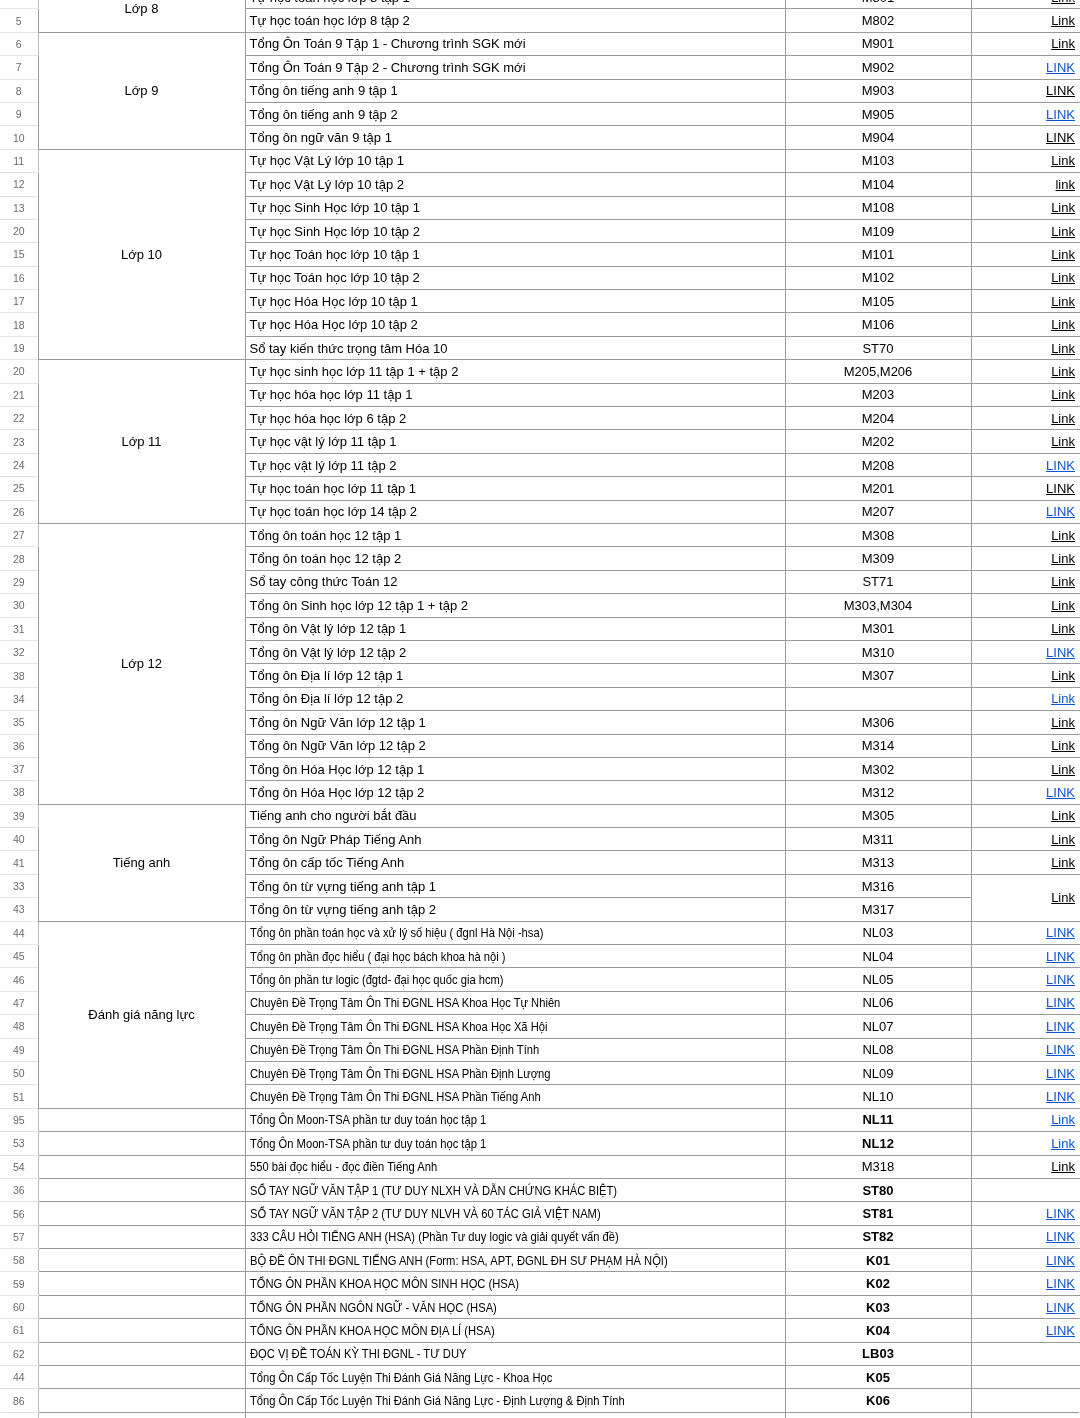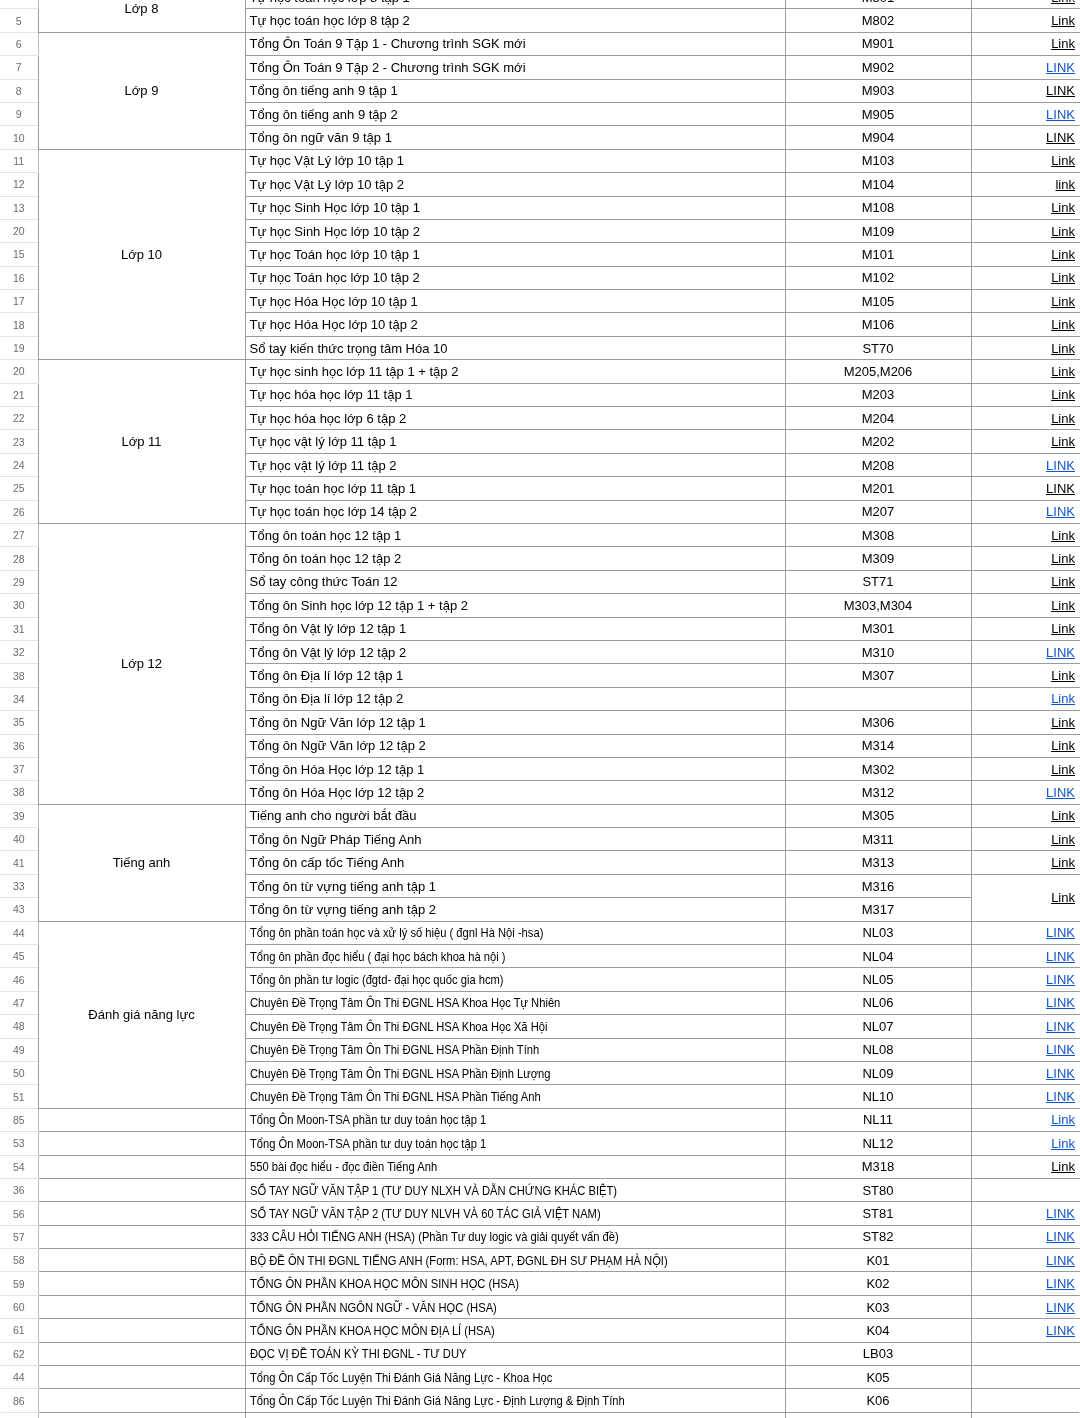--- a/index.html
+++ b/index.html
@@ -21,21 +21,21 @@
   td.cat{border:1px solid #9b9b9b;text-align:center;}
   td.title{border:1px solid #9b9b9b;padding-left:4px;}
   td.code{border:1px solid #9b9b9b;text-align:center;}
   td.link{
     border-top:1px solid #9b9b9b;border-bottom:1px solid #9b9b9b;border-left:1px solid #9b9b9b;
     text-align:right;padding-right:5px;
   }
   .lk{text-decoration:underline;cursor:pointer;}
   .ls-black .lk{color:#000000;}
   .ls-blue .lk{color:#1155cc;}
-  .bold{font-weight:normal;margin-left:22px;}
+  .bold{font-weight:bold;margin-left:22px;}
   .cond-inner{display:inline-block;transform:scaleX(0.86);transform-origin:0 50%;}
   tr.r65 td{height:27px;}
 </style>
 </head>
 <body>
 
 <div class="viewport">
   <table class="sheet">
     <colgroup>
       <col style="width:38px">
@@ -333,21 +333,21 @@
           <td class="code"><span>NL09</span></td>
           <td class="link ls-blue"><span class="lk">LINK</span></td>
         </tr>
         <tr class="r51">
           <td class="num">51</td>
           <td class="title"><span class="cond-inner">Chuyên Đề Trọng Tâm Ôn Thi ĐGNL HSA Phần Tiếng Anh</span></td>
           <td class="code"><span>NL10</span></td>
           <td class="link ls-blue"><span class="lk">LINK</span></td>
         </tr>
         <tr class="r52">
-          <td class="num">85</td>
+          <td class="num">95</td>
           <td class="cat"></td>
           <td class="title"><span class="cond-inner">Tổng Ôn Moon-TSA phần tư duy toán học tập 1</span></td>
           <td class="code bold"><span>NL11</span></td>
           <td class="link ls-blue"><span class="lk">Link</span></td>
         </tr>
         <tr class="r53">
           <td class="num">53</td>
           <td class="cat"></td>
           <td class="title"><span class="cond-inner">Tổng Ôn Moon-TSA phần tư duy toán học tập 1</span></td>
           <td class="code bold"><span>NL12</span></td>

